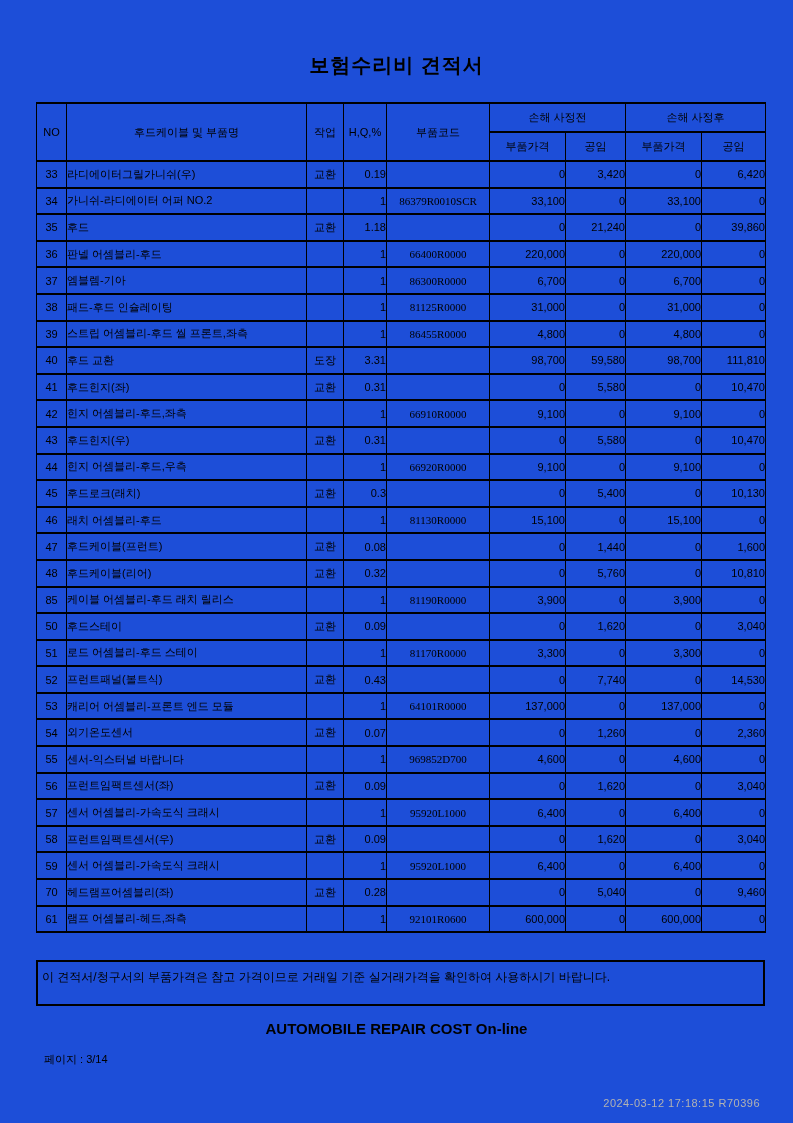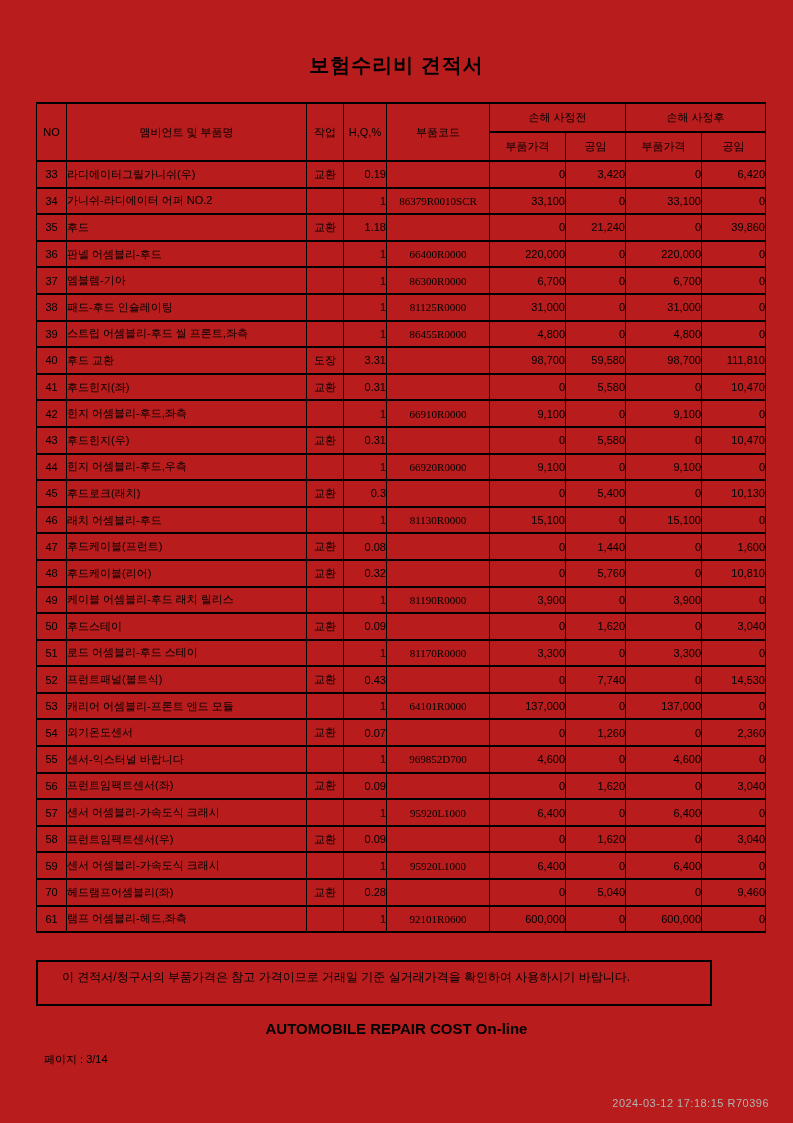--- a/index.html
+++ b/index.html
@@ -1,20 +1,20 @@
 <!DOCTYPE html>
 <html><head>
 <meta charset="utf-8">
 <style>
   html, body { margin: 0; padding: 0; background: #ffffff; }
   .page {
     position: relative;
     width: 793px;
     height: 1123px;
-    background: #b91c1c;
+    background: #1d4ed8;
     font-family: "Liberation Sans", "DejaVu Sans", sans-serif;
     color: #000;
     overflow: hidden;
   }
   .title {
     position: absolute;
     top: 52px;
     left: 0;
     width: 100%;
     text-align: center;
@@ -48,25 +48,25 @@
   td.c-no   { text-align: center; margin-top: 15px; }
   td.c-item { text-align: left; padding-left: 20px; }
   td.c-work { text-align: center; }
   td.c-hq   { text-align: right; padding-right: 2px; }
   td.c-code { text-align: center; padding-left: 5px; font-family: Liberation Serif, serif; }
   td.c-num  { text-align: right; padding-right: 7px; }
   .notice {
     position: absolute;
     left: 36px;
     top: 960px;
-    width: 676px;
+    width: 729px;
     height: 46px;
     box-sizing: border-box;
     border: 2px solid #000;
-    padding: 8px 24px;
+    padding: 8px 4px;
     font-size: 12px;
     line-height: 1.3;
   }
   .brand {
     position: absolute;
     top: 1020px;
     left: 0;
     width: 100%;
     text-align: center;
     font-size: 15px;
@@ -77,21 +77,21 @@
     top: 1052px;
     left: 0;
     width: 100%;
     text-align: left;
     font-size: 11px;
     margin-left: 44px;
   }
   .timestamp {
     position: absolute;
     top: 1097px;
-    right: 24px;
+    right: 33px;
     font-size: 11px;
     color: #b2b2b2;
     letter-spacing: 0.5px;
   }
 </style>
 </head>
 <body>
 
 <div class="page">
 
@@ -105,21 +105,21 @@
       <col style="width:43px">
       <col style="width:103px">
       <col style="width:76px">
       <col style="width:60px">
       <col style="width:76px">
       <col style="width:64px">
     </colgroup>
     <thead>
       <tr>
         <th rowspan="2">NO</th>
-        <th rowspan="2">맴비언트 및 부품명</th>
+        <th rowspan="2">후드케이블 및 부품명</th>
         <th rowspan="2">작업</th>
         <th rowspan="2">H,Q,%</th>
         <th rowspan="2">부품코드</th>
         <th colspan="2">손해 사정전</th>
         <th colspan="2">손해 사정후</th>
       </tr>
       <tr>
         <th>부품가격</th>
         <th>공임</th>
         <th>부품가격</th>
@@ -297,21 +297,21 @@
           <td class="c-item">후드케이블(리어)</td>
           <td class="c-work">교환</td>
           <td class="c-hq">0.32</td>
           <td class="c-code"></td>
           <td class="c-num">0</td>
           <td class="c-num">5,760</td>
           <td class="c-num">0</td>
           <td class="c-num">10,810</td>
         </tr>
         <tr>
-          <td class="c-no">49</td>
+          <td class="c-no">85</td>
           <td class="c-item">케이블 어셈블리-후드 래치 릴리스</td>
           <td class="c-work"></td>
           <td class="c-hq">1</td>
           <td class="c-code">81190R0000</td>
           <td class="c-num">3,900</td>
           <td class="c-num">0</td>
           <td class="c-num">3,900</td>
           <td class="c-num">0</td>
         </tr>
         <tr>

